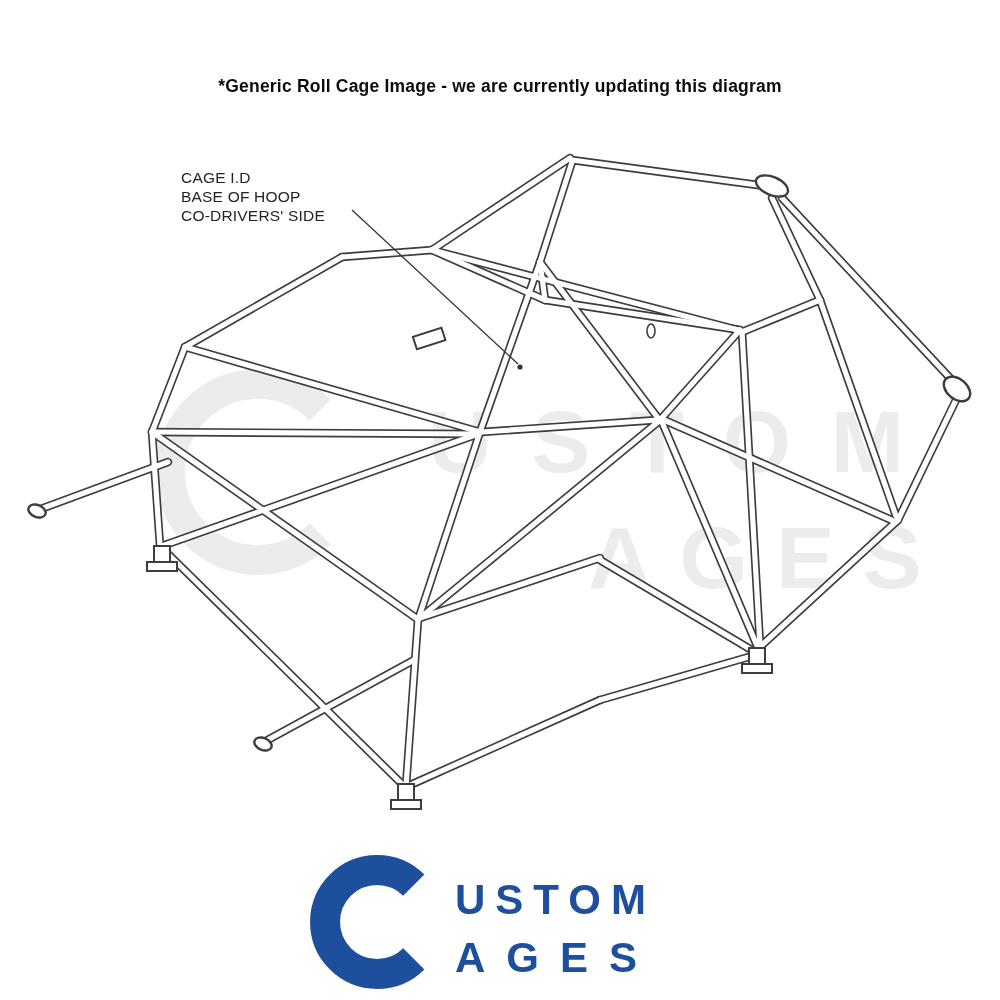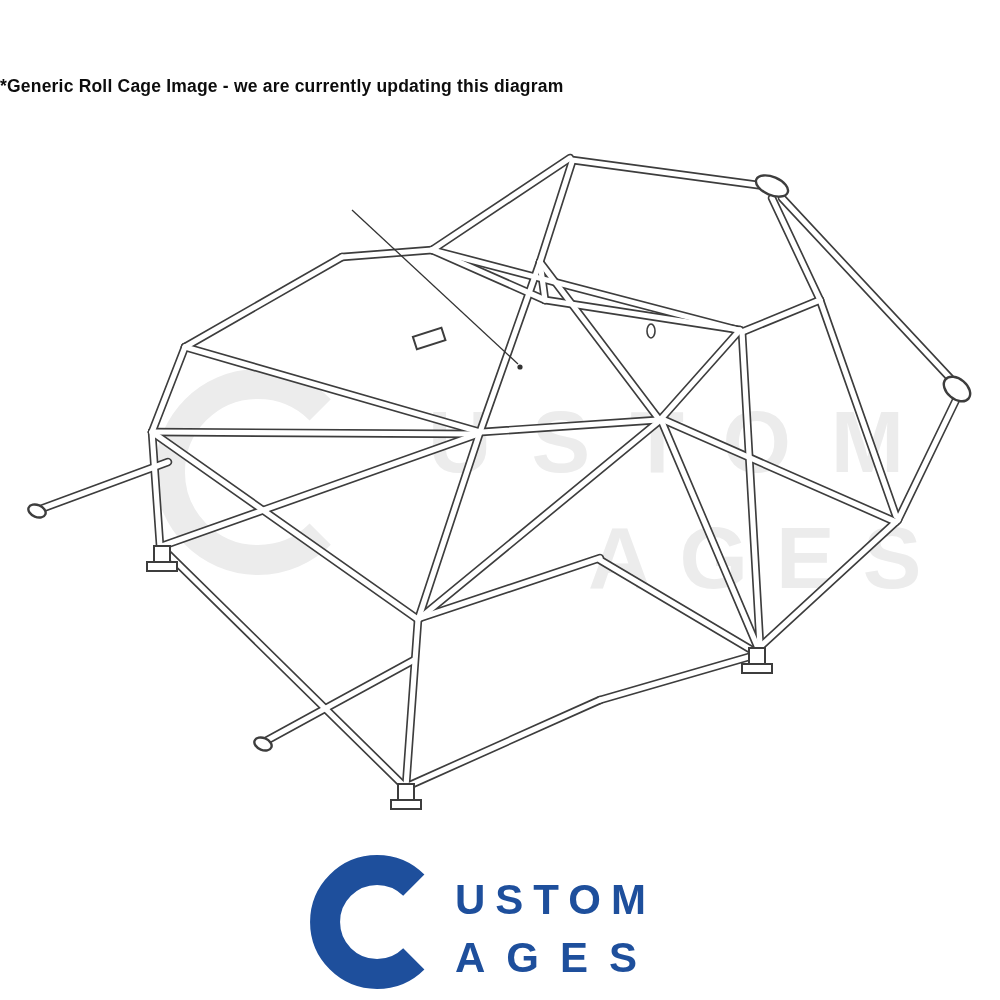--- a/index.html
+++ b/index.html
@@ -1,21 +1,21 @@
 <!DOCTYPE html>
 <html><head>
 <meta charset="utf-8">
 <style>
   html,body{margin:0;padding:0;background:#fff;}
   .page{
     position:relative;width:1000px;height:1000px;background:#ffffff;
     font-family:"Liberation Sans",sans-serif;overflow:hidden;
   }
   .header-note{
-    position:absolute;top:76px;left:0;width:100%;
+    position:absolute;top:76px;left:0;width:100%;text-align:center;
     font-size:17.5px;font-weight:700;color:#0d0d0d;letter-spacing:.2px;
   }
   .callout{
     position:absolute;left:181px;top:168px;
     font-size:15.5px;line-height:19px;color:#232323;letter-spacing:.2px;
   }
   .diagram-svg{position:absolute;left:0;top:0;}
   .wm-text{
     font-family:"Liberation Sans",sans-serif;font-weight:700;
     font-size:88px;fill:#ececec;
@@ -141,20 +141,25 @@
       <rect x="414" y="332" width="30" height="13" fill="#ffffff" stroke="#3d3d3d" stroke-width="2" transform="rotate(-18 429 338)"></rect>
       <ellipse cx="651" cy="331" rx="4" ry="7" fill="#ffffff" stroke="#3d3d3d" stroke-width="1.6"></ellipse>
     </g>
 
     <g>
       <line x1="352" y1="210" x2="518" y2="364" stroke="#333333" stroke-width="1.3"></line>
       <circle cx="520" cy="367" r="2.6" fill="#333333"></circle>
     </g>
   </svg>
 
+  <div class="callout">
+    <div>CAGE I.D</div>
+    <div>BASE OF HOOP</div>
+    <div>CO-DRIVERS' SIDE</div>
+  </div>
 
   <div class="logo">
     <svg width="395" height="142" viewBox="0 0 395 142">
       <path d="M 108.8 33.2 A 52 52 0 1 0 108.8 106.8" fill="none" stroke="#1e4f9c" stroke-width="30"></path>
       <text class="logo-text" x="150" y="62" letter-spacing="10" fill="#1e4f9c">USTOM</text>
       <text class="logo-text" x="150" y="120" letter-spacing="21" fill="#1e4f9c">AGES</text>
     </svg>
   </div>
 
 </div>

